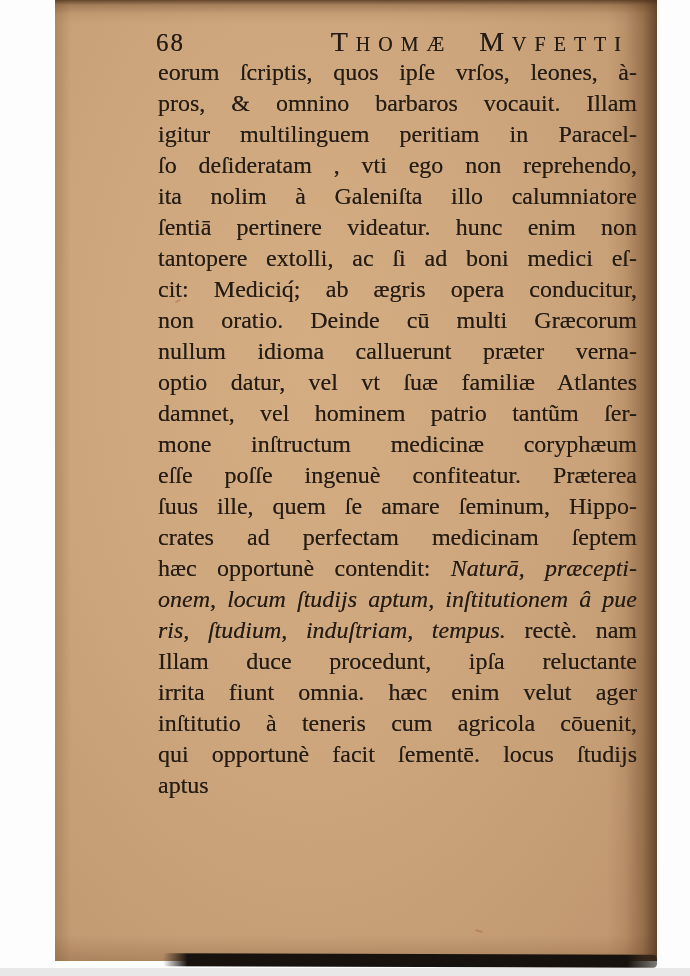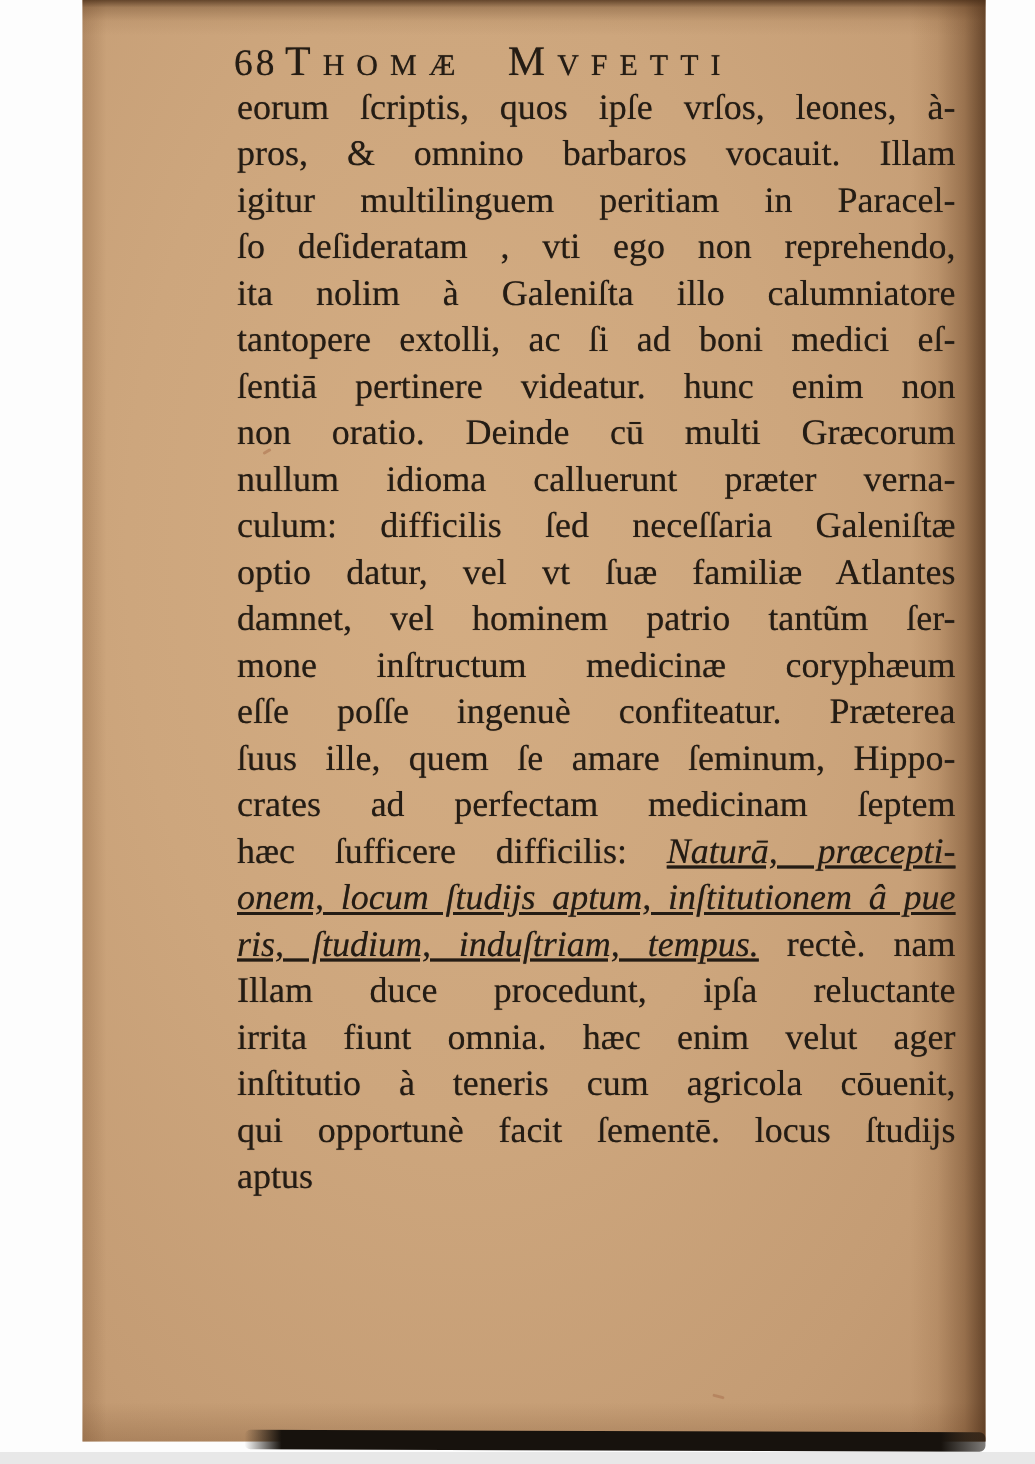--- a/index.html
+++ b/index.html
@@ -28,33 +28,33 @@
     background:linear-gradient(90deg, rgba(23,18,13,0) 0%, #17120d 5%, #17120d 94%, rgba(23,18,13,0.55) 100%);
     border-radius:4px;transform:rotate(0.2deg);
   }
   
   #header{position:absolute;left:150px;top:26px;width:479px;height:34px;color:#241c14;}
   #page-number{
     position:absolute;left:6px;top:3px;font-size:25px;letter-spacing:2px;
     text-shadow:0 0 0.5px rgba(36,28,20,0.7);
   }
   #running-title{
-    position:absolute;left:40px;right:0;top:0;text-align:left;
+    position:absolute;left:40px;right:0;top:0;text-align:right;
     font-variant:small-caps;font-size:28px;letter-spacing:8px;word-spacing:12px;
     text-shadow:0 0 0.5px rgba(36,28,20,0.7);
   }
   
   #text-block{
     position:absolute;left:158px;top:57px;width:479px;
     font-size:24px;line-height:31px;color:#241c14;
     text-shadow:0 0 0.5px rgba(36,28,20,0.65);
   }
   .line{height:31px;text-align:justify;text-align-last:justify;white-space:nowrap;}
   .seg-roman{font-style:normal;}
-  .seg-italic{font-style:italic;text-decoration:underline;}
+  .seg-italic{font-style:italic;}
   .seg-greek{font-style:italic;letter-spacing:0.5px;}
   #catchword-line{height:31px;text-align:left;padding-right:18px;}
 </style>
 </head>
 <body>
 
 <div id="canvas">
   <div id="paper">
 
     <div class="speck" id="speck-3"></div>
@@ -66,32 +66,32 @@
     <span id="running-title">Thomæ Mvfetti</span>
   </div>
 
   <div id="text-block">
     <div id="text-lines">
         <div class="line"><span class="seg-roman">eorum ſcriptis, quos ipſe vrſos, leones, à-</span></div>
         <div class="line"><span class="seg-roman">pros, &amp; omnino barbaros vocauit. Illam</span></div>
         <div class="line"><span class="seg-roman">igitur multilinguem peritiam in Paracel-</span></div>
         <div class="line"><span class="seg-roman">ſo deſideratam , vti ego non reprehendo,</span></div>
         <div class="line"><span class="seg-roman">ita nolim à Galeniſta illo calumniatore</span></div>
+        <div class="line"><span class="seg-roman">ſentiā pertinere videatur. hunc enim non</span></div>
         <div class="line"><span class="seg-roman">tantopere extolli, ac ſi ad boni medici eſ-</span></div>
-        <div class="line"><span class="seg-roman">ſentiā pertinere videatur. hunc enim non</span></div>
+        <div class="line"><span class="seg-roman">cit: Mediciq́; ab ægris opera conducitur,</span></div>
         <div class="line"><span class="seg-roman">non oratio. Deinde cū multi Græcorum</span></div>
         <div class="line"><span class="seg-roman">nullum idioma calluerunt præter verna-</span></div>
-        <div class="line"><span class="seg-roman">culum: difficilis ſed neceſſaria Galeniſtæ</span></div>
         <div class="line"><span class="seg-roman">optio datur, vel vt ſuæ familiæ Atlantes</span></div>
         <div class="line"><span class="seg-roman">damnet, vel hominem patrio tantũm ſer-</span></div>
         <div class="line"><span class="seg-roman">mone inſtructum medicinæ coryphæum</span></div>
         <div class="line"><span class="seg-roman">eſſe poſſe ingenuè confiteatur. Præterea</span></div>
         <div class="line"><span class="seg-roman">ſuus ille, quem ſe amare ſeminum, Hippo-</span></div>
         <div class="line"><span class="seg-roman">crates ad perfectam medicinam ſeptem</span></div>
-        <div class="line"><span class="seg-roman">hæc ſufficere difficilis: </span><span class="seg-italic">Naturā, præcepti-</span></div>
+        <div class="line"><span class="seg-roman">hæc opportunè contendit: </span><span class="seg-italic">Naturā, præcepti-</span></div>
         <div class="line"><span class="seg-italic">onem, locum ſtudijs aptum, inſtitutionem â pue</span></div>
         <div class="line"><span class="seg-italic">ris, ſtudium, induſtriam, tempus.</span><span class="seg-roman"> rectè. nam</span></div>
         <div class="line"><span class="seg-roman">Illam duce procedunt, ipſa reluctante</span></div>
         <div class="line"><span class="seg-roman">irrita fiunt omnia. hæc enim velut ager</span></div>
         <div class="line"><span class="seg-roman">inſtitutio à teneris cum agricola cōuenit,</span></div>
         <div class="line"><span class="seg-roman">qui opportunè facit ſementē. locus ſtudijs</span></div>
       </div>
     <div id="catchword-line">aptus</div>
   </div>
 

